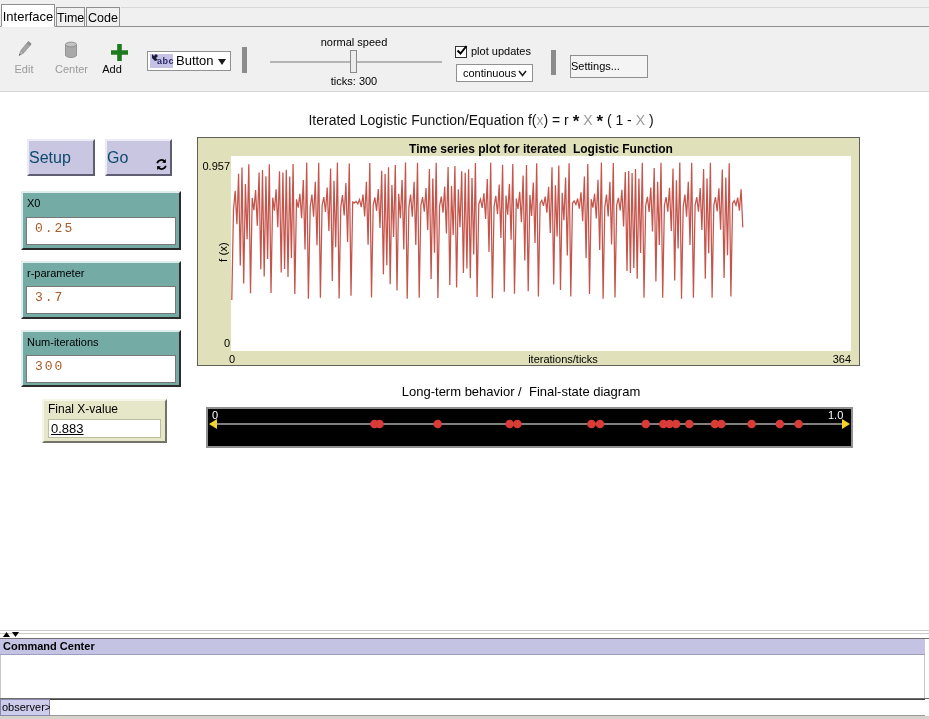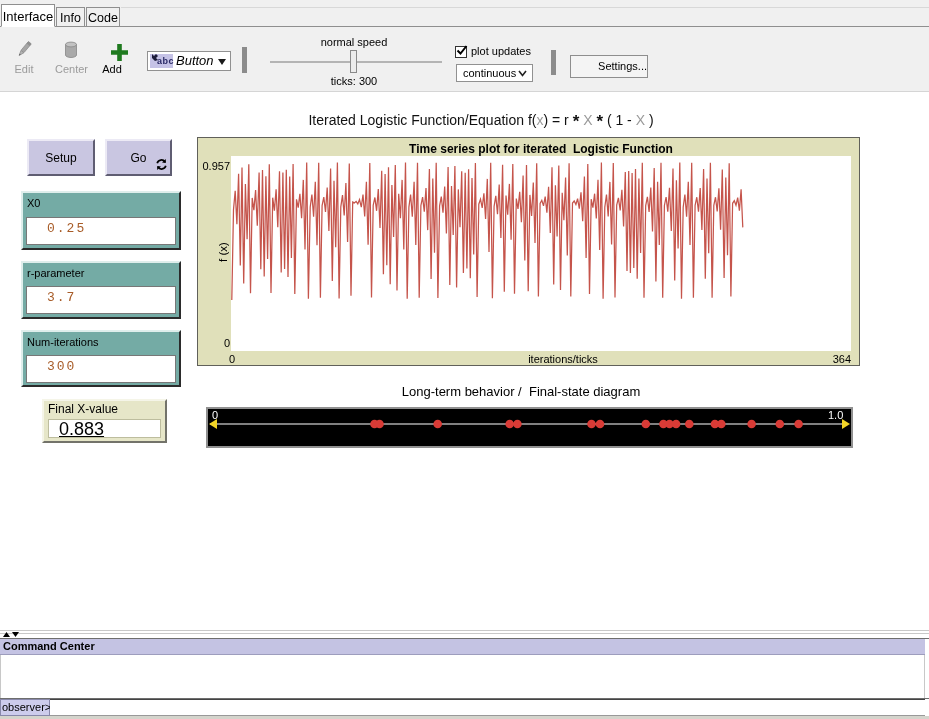--- a/index.html
+++ b/index.html
@@ -13,29 +13,29 @@
 #tab2 { left:56px; top:7px; width:29px; height:20px; line-height:21px; font-size:12.5px; }
 #tab3 { left:86px; top:7px; width:34px; height:20px; line-height:21px; font-size:12.5px; }
 
 #toolbar { left:0; top:27px; width:929px; height:64px; background:#f0f0f0; }
 #toolline { left:0; top:91px; width:929px; height:1px; background:#8a8a8a; border-bottom:1px solid #d5d5d5; }
 .tool-label { position:absolute; font-size:11px; text-align:center; }
 .gray { color:#9b9b9b; }
 .sep { position:absolute; width:5px; background:#8c8c8c; }
 #combo1 { left:147px; top:51px; width:84px; height:20px; background:#fff; border:1px solid #919191; }
 #combo2 { left:456px; top:64px; width:77px; height:18px; background:#fff; border:1px solid #919191; font-size:11px; }
-#settings { left:570px; top:55px; width:78px; height:23px; background:#f4f4f4; border:1px solid #8e8e8e; font-size:11px; text-align:right; line-height:21px; }
+#settings { left:570px; top:55px; width:78px; height:23px; background:#f4f4f4; border:1px solid #8e8e8e; font-size:11px; text-align:left; line-height:21px; }
 .arrow-down { position:absolute; width:0; height:0; border-left:4.5px solid transparent; border-right:4.5px solid transparent; border-top:6px solid #1a1a1a; }
 #sld-track { left:270px; top:61px; width:172px; height:2px; background:#b4b4b4; }
 #sld-thumb { left:350px; top:50px; width:7px; height:23px; background:#ececec; border:1px solid #8a8a8a; }
 #cb { left:455px; top:46px; width:12px; height:12px; background:#fff; border:1px solid #333; }
 
-.btn3d { background:#c9c6e1; border-top:2px solid #eceaf5; border-left:2px solid #eceaf5; border-right:2px solid #5f5d72; border-bottom:2px solid #5f5d72; text-align:center; font-size:12px; color:#000000; }
+.btn3d { background:#c9c6e1; border-top:2px solid #eceaf5; border-left:2px solid #eceaf5; border-right:2px solid #5f5d72; border-bottom:2px solid #5f5d72; text-align:left; font-size:16px; color:#0c4a6e; }
 .inp3d { background:#74aba5; border-top:2px solid #dfeeec; border-left:2px solid #dfeeec; border-right:2px solid #2b2b2b; border-bottom:2px solid #2b2b2b; }
-.inp-field { position:absolute; background:#fff; border:1px solid #777; font-family:"Liberation Mono",monospace; font-size:13px; letter-spacing:2px; color:#a85c28; padding-left:20px; }
+.inp-field { position:absolute; background:#fff; border:1px solid #777; font-family:"Liberation Mono",monospace; font-size:13px; letter-spacing:2px; color:#a85c28; padding-left:8px; }
 .inp-label { position:absolute; font-size:11px; color:#000; }
 #monitor { background:#e6e6c8; border-top:2px solid #f5f5e8; border-left:2px solid #f5f5e8; border-right:2px solid #73736a; border-bottom:2px solid #73736a; }
 
 #plot { left:197px; top:137px; width:663px; height:229px; background:#e0e0ba; border:1px solid #60605a; }
 #plotwhite { left:231px; top:156px; width:620px; height:195px; background:#fff; }
 .plot-txt { position:absolute; font-size:11px; color:#000; }
 
 #fsbar { left:206px; top:407px; width:647px; height:41px; background:#000; border:2px solid #909090; }
 
 #ccdiv1 { left:0; top:630px; width:929px; height:1px; background:#c8c8c8; }
@@ -47,21 +47,21 @@
 #obschip { left:0; top:699px; width:50px; height:17px; background:#cdccec; border:1px solid #8888aa; font-size:11px; line-height:15px; padding-left:1px; }
 #ccinput { left:50px; top:699px; width:875px; height:17px; background:#fff; border-top:1px solid #444; border-bottom:1px solid #999; }
 #ccbottom { left:0; top:716px; width:929px; height:3px; background:#d4d4cc; }
 </style></head>
 <body>
 
 <div class="abs" id="tabbar"></div>
 <div class="abs" id="tabtopline"></div>
 <div class="abs" id="tabline"></div>
 <div class="abs tab" id="tab1">Interface</div>
-<div class="abs tab" id="tab2">Info</div>
+<div class="abs tab" id="tab2">Time</div>
 <div class="abs tab" id="tab3">Code</div>
 
 <div class="abs" id="toolbar"></div>
 <div class="abs" id="toolline"></div>
 
 <svg class="abs" style="left:15px;top:40px" width="18" height="19" viewBox="0 0 18 19">
   <g transform="rotate(40 9 9.5)">
       <rect x="7.2" y="0.5" width="3.8" height="11.5" rx="0.5" fill="#a6a6a6" stroke="#8a8a8a" stroke-width="0.7"></rect>
   <rect x="7.2" y="0.5" width="3.8" height="2.6" fill="#8f8f8f"></rect>
   <path d="M7.3 12.2 L11 12.2 L9.1 17.2 Z" fill="#b5b5b5" stroke="#8a8a8a" stroke-width="0.7"></path>
@@ -80,21 +80,21 @@
   <path d="M6.2 0 H10.8 V6.2 H17 V10.8 H10.8 V17 H6.2 V10.8 H0 V6.2 H6.2 Z" fill="#1f7a1f"></path>
 </svg>
 <div class="tool-label" style="left:96px;top:63px;width:32px;color:#000;">Add</div>
 
 <div class="abs" id="combo1">
   <div style="position:absolute;left:2px;top:2px;width:23px;height:14px;background:#c5c2e6;"></div>
   <svg style="position:absolute;left:3px;top:2px" width="9" height="8" viewBox="0 0 9 8">
       <path d="M1 0 L3 2 L5 0 L7 2 L5 4 L7 6 L4 7 L1 4 Z" fill="#1b1b3a"></path>
     </svg>
   <div style="position:absolute;left:9px;top:4px;font-size:9px;font-weight:bold;color:#2a2a66;letter-spacing:0.5px;">abc</div>
-  <div style="position:absolute;left:28px;top:1px;font-size:13px;font-style:italic;">Button</div>
+  <div style="position:absolute;left:28px;top:1px;font-size:13px;">Button</div>
   <div class="arrow-down" style="left:70px;top:7px;"></div>
 </div>
 <div class="sep" style="left:242px;top:47px;height:26px;"></div>
 
 <div class="tool-label" style="left:304px;top:36px;width:100px;color:#000;">normal speed</div>
 <div class="abs" id="sld-track"></div>
 <div class="abs" id="sld-thumb"></div>
 <div class="tool-label" style="left:304px;top:75px;width:100px;color:#000;">ticks: 300</div>
 
 <div class="abs" id="cb"></div>
@@ -127,21 +127,21 @@
 <div class="inp-field" style="left:26px;top:217px;width:150px;height:28px;line-height:21px;">0.25</div>
 <div class="abs inp3d" style="left:21px;top:261px;width:160px;height:58px;"></div>
 <div class="inp-label" style="left:27px;top:267px;">r-parameter</div>
 <div class="inp-field" style="left:26px;top:286px;width:150px;height:28px;line-height:21px;">3.7</div>
 <div class="abs inp3d" style="left:21px;top:330px;width:160px;height:57px;"></div>
 <div class="inp-label" style="left:27px;top:336px;">Num-iterations</div>
 <div class="inp-field" style="left:26px;top:355px;width:150px;height:28px;line-height:21px;">300</div>
 
 <div class="abs" id="monitor" style="left:42px;top:399px;width:125px;height:44px;"></div>
 <div class="abs" style="left:48px;top:402px;font-size:12px;">Final X-value</div>
-<div class="abs" style="left:48px;top:419px;width:113px;height:19px;background:#fff;border:1px solid #bdbd9e;font-size:18px;line-height:18px;padding-left:10px;text-decoration:underline;">0.883</div>
+<div class="abs" style="left:48px;top:419px;width:113px;height:19px;background:#fff;border:1px solid #bdbd9e;font-size:13px;line-height:18px;padding-left:2px;text-decoration:underline;">0.883</div>
 
 <div class="abs" id="plot"></div>
 <div class="abs" style="left:231px;top:142px;width:620px;text-align:center;font-size:12px;font-weight:bold;">Time series plot for iterated&nbsp; Logistic Function</div>
 <div class="abs" id="plotwhite"></div>
 <div class="plot-txt" style="left:201px;top:160px;width:29px;text-align:right;">0.957</div>
 <div class="plot-txt" style="left:201px;top:337px;width:29px;text-align:right;">0</div>
 <div class="plot-txt" style="left:213px;top:246px;font-size:11.5px;transform:rotate(-90deg);transform-origin:center;">f (x)</div>
 <div class="plot-txt" style="left:229px;top:353px;">0</div>
 <div class="plot-txt" style="left:231px;top:353px;width:620px;text-align:center;padding-left:44px;">iterations/ticks</div>
 <div class="plot-txt" style="left:822px;top:353px;width:29px;text-align:right;">364</div>

